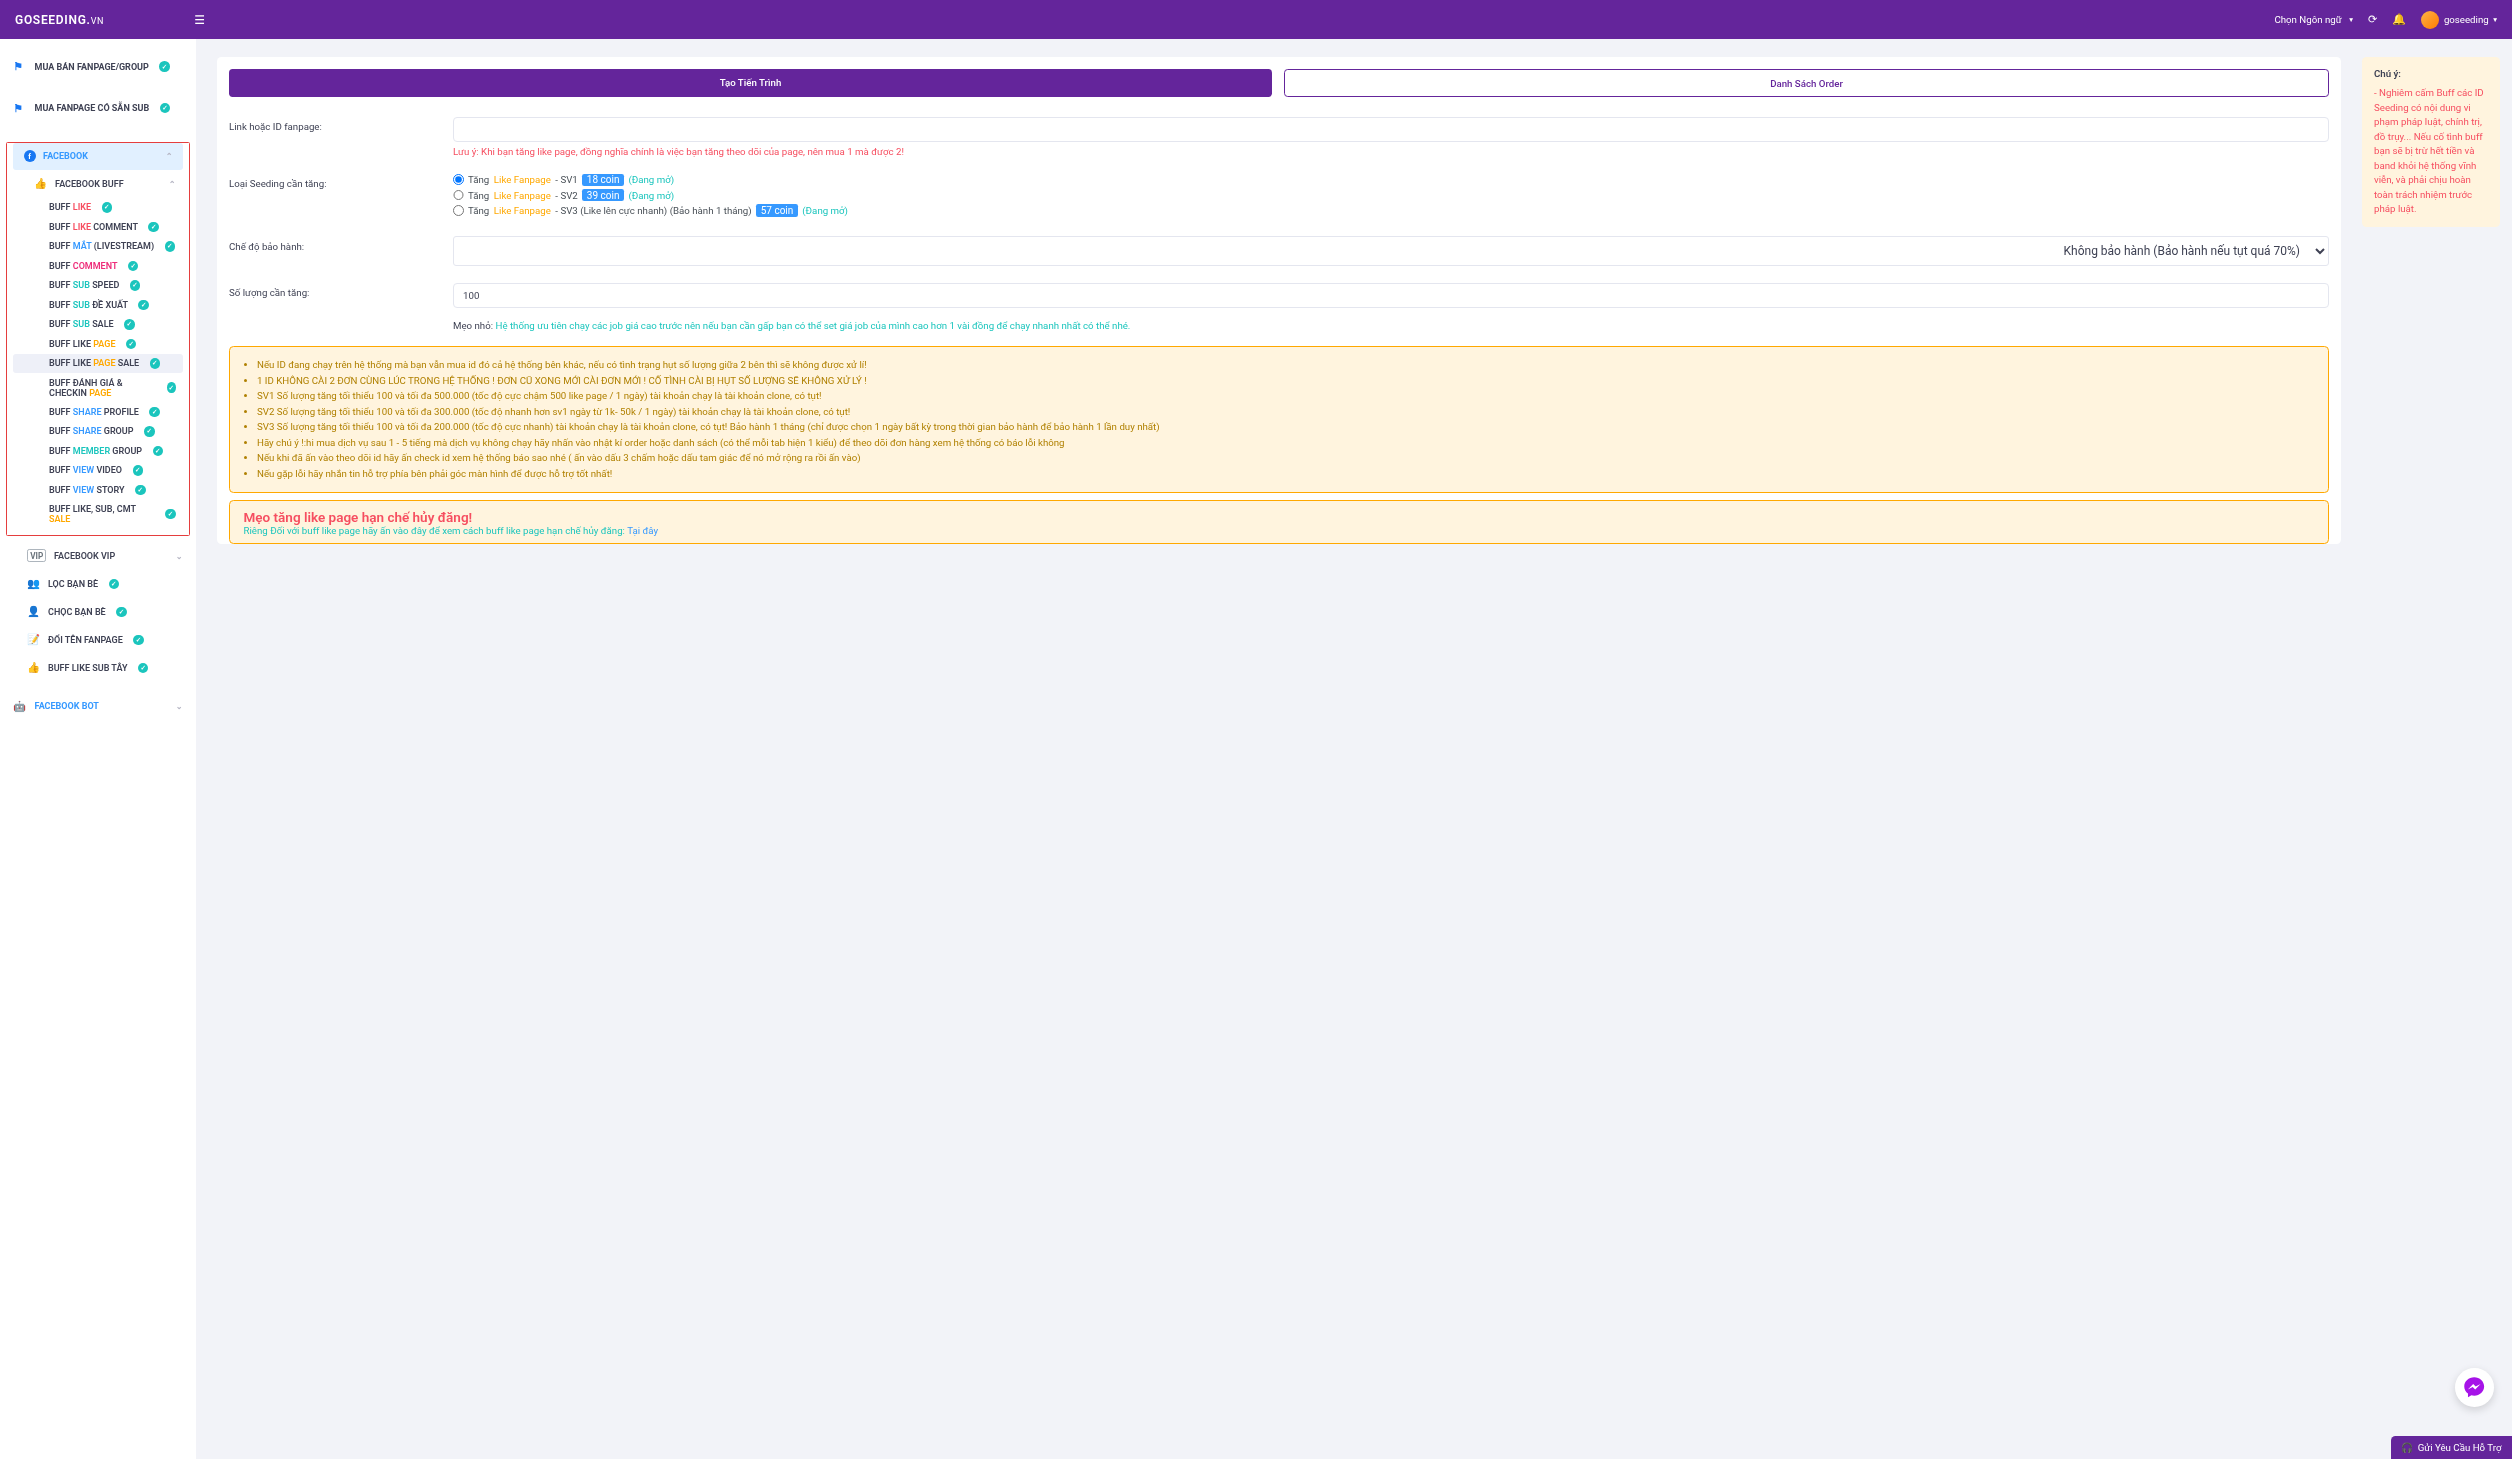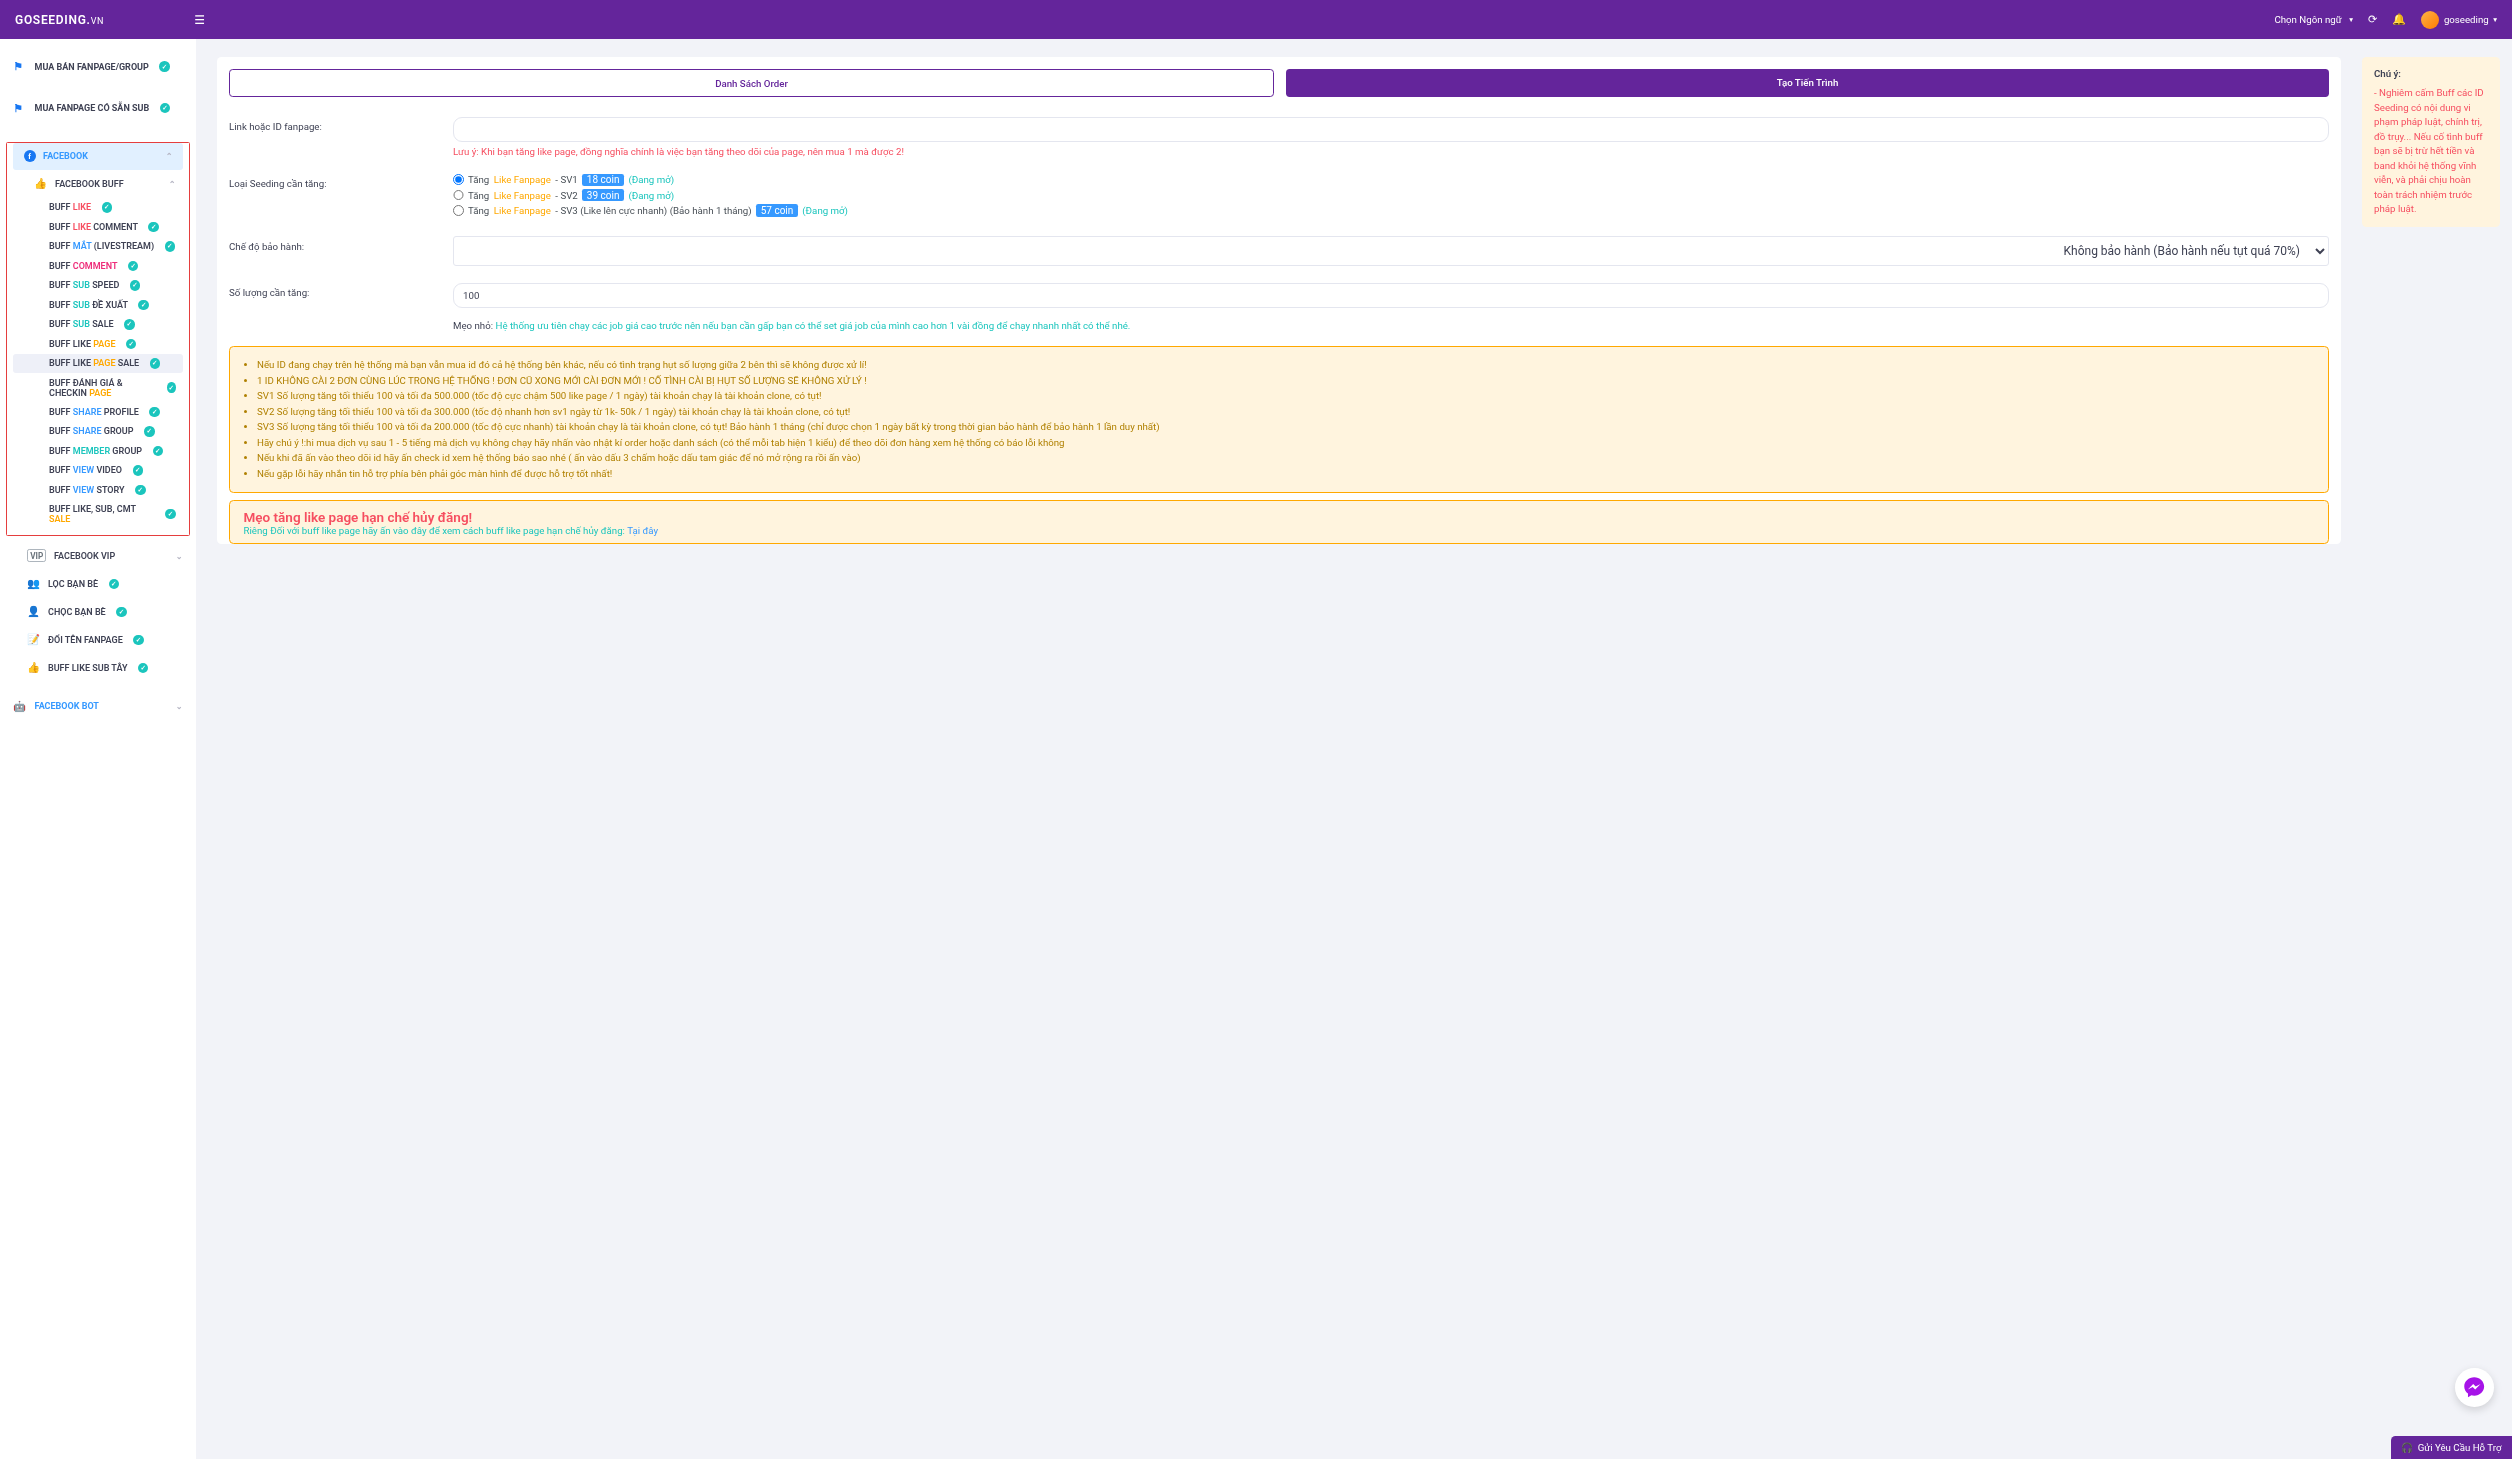--- a/index.html
+++ b/index.html
@@ -39,21 +39,21 @@
 .main { flex: 1; padding: 18px 21px; }
 .card { background: white; border-radius: 4.5px; padding: 0; }
 .tabs { display: flex; gap: 12px; padding: 12px 12px 15px; }
 .tab { flex: 1; padding: 7.5px; text-align: center; border-radius: 3.7px; font-size: 9.7px; font-weight: 500; cursor: pointer; }
 .tab.active { background: #64259b; color: white; }
 .tab.inactive { background: white; border: 0.7px solid #64259b; color: #64259b; }
 
 .form-row { display: flex; padding: 4.5px 12px; align-items: flex-start; gap: 15px; margin-bottom: 7.5px; }
 .form-label { width: 209px; font-size: 9.7px; color: #3f4254; padding-top: 4.5px; }
 .form-control { flex: 1; }
-.input { width: 100%; padding: 6px 9px; border: 0.7px solid #e4e6ef; border-radius: 9px; font-size: 9.7px; color: #3f4254; }
+.input { width: 100%; padding: 6px 9px; border: 0.7px solid #e4e6ef; border-radius: 4px; font-size: 9.7px; color: #3f4254; }
 .select { width: 100%; padding: 6px 12px; border: 0.7px solid #e4e6ef; border-radius: 3px; font-size: 12px; color: #3f4254; background: white; text-align: right; }
 .warn-text { color: #f64e60; font-size: 9.7px; margin-top: 4.5px; }
 .radio-row { display: flex; align-items: center; gap: 4.5px; font-size: 9.7px; margin-bottom: 3px; }
 .radio { width: 10.5px; height: 10.5px; }
 .coin-badge { background: #3699ff; color: white; padding: 0.7px 4.5px; border-radius: 2.2px; font-size: 10px; }
 .status-open { color: #1bc5bd; }
 .link-orange { color: #ffa800; }
 
 .tip-text { color: #1bc5bd; font-size: 9.7px; padding: 0 12px 7.5px 236px; }
 .tip-label { color: #3f4254; }
@@ -219,22 +219,22 @@
     <div class="side-item" style="color:#3699ff">
       <span class="side-icon bot-icon">🤖</span>
       <span>FACEBOOK BOT</span>
       <span class="expand-icon">⌄</span>
     </div>
   </div>
 
   <div class="main">
     <div class="card">
       <div class="tabs">
+        <div class="tab active">Tạo Tiến Trình</div>
         <div class="tab inactive">Danh Sách Order</div>
-        <div class="tab active">Tạo Tiến Trình</div>
       </div>
 
       <div class="form-row">
         <div class="form-label">Link hoặc ID fanpage:</div>
         <div class="form-control">
           <input class="input" style="">
           <div class="warn-text">Lưu ý: Khi bạn tăng like page, đồng nghĩa chính là việc bạn tăng theo dõi của page, nên mua 1 mà được 2!</div>
         </div>
       </div>
 

